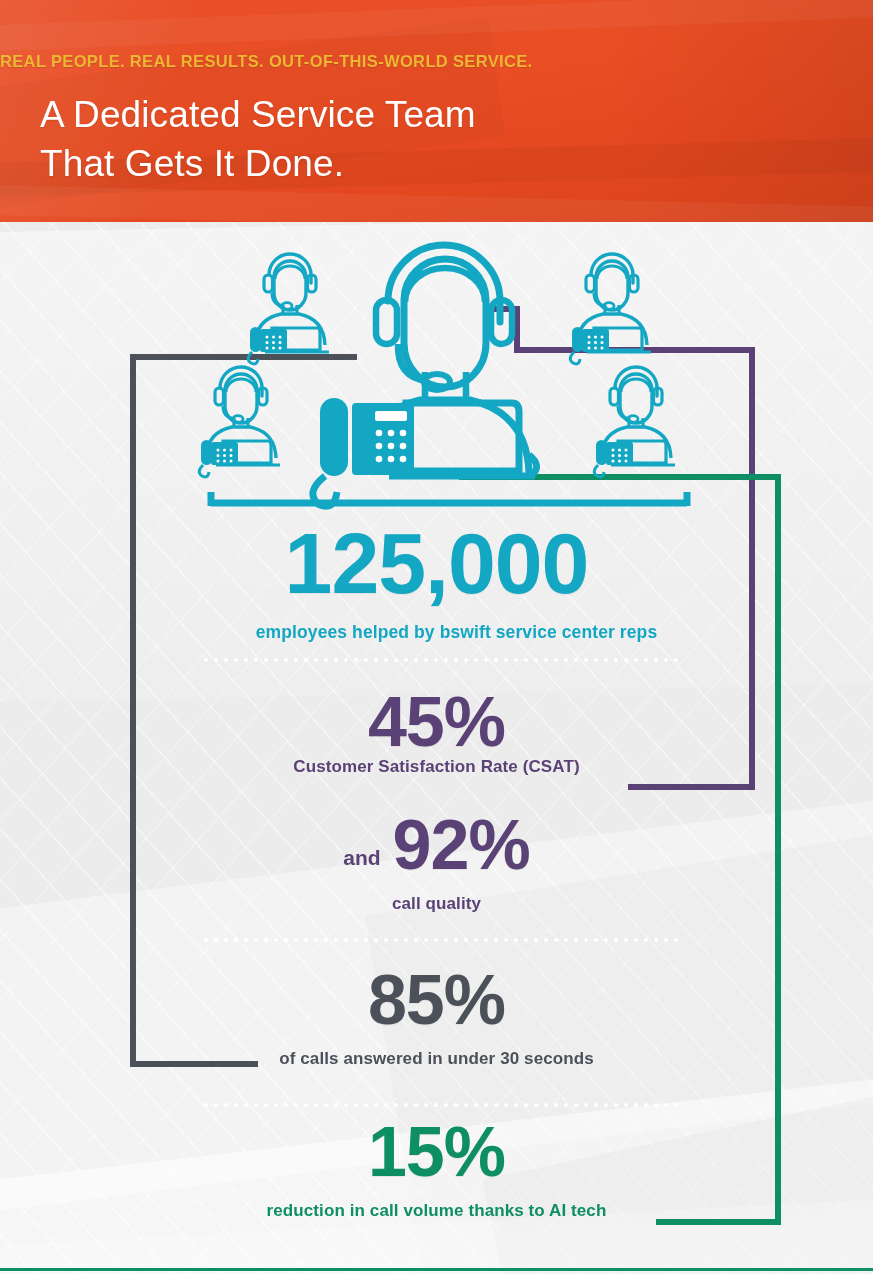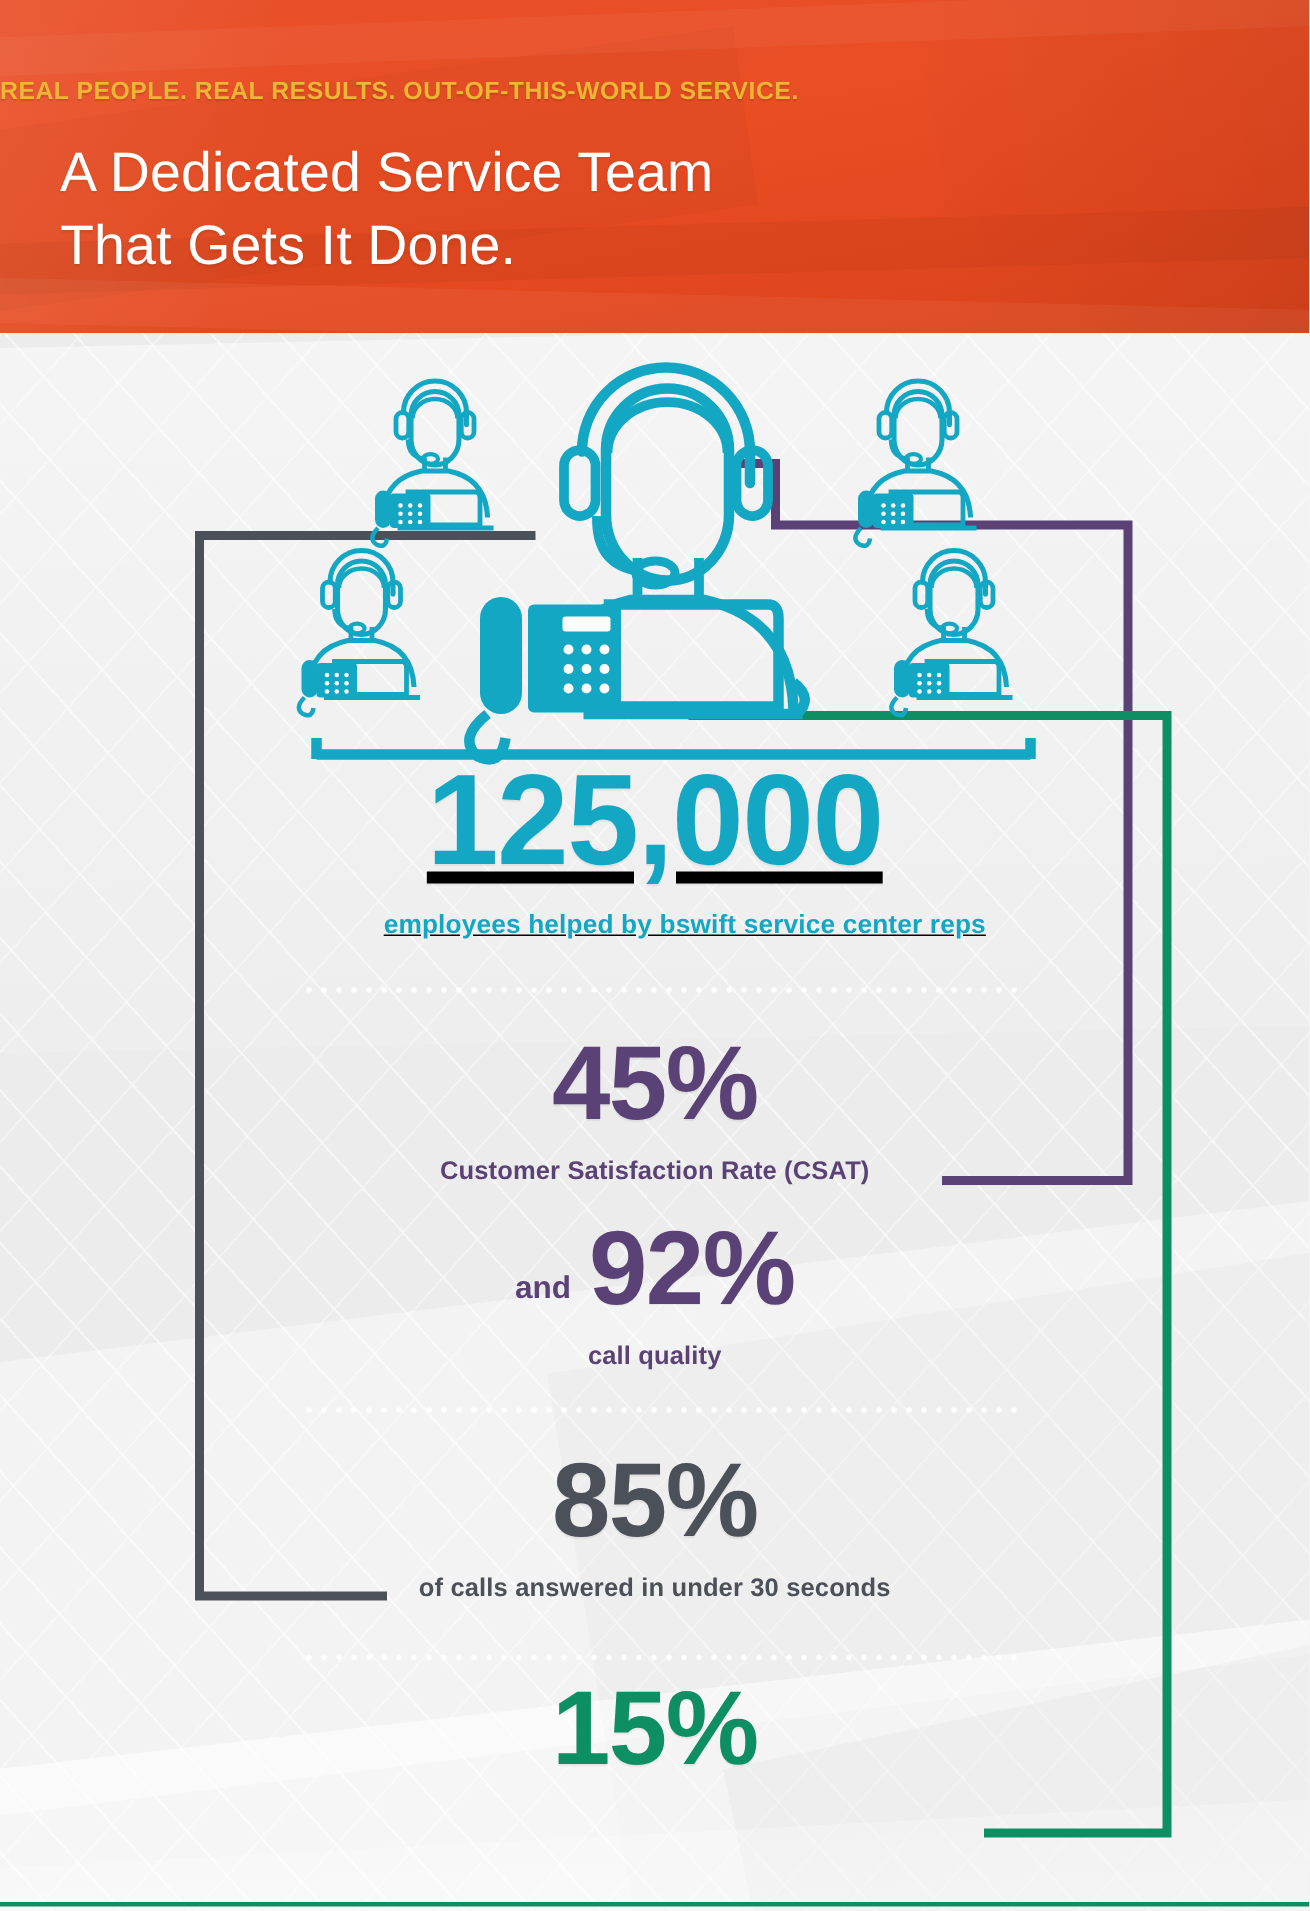--- a/index.html
+++ b/index.html
@@ -73,27 +73,27 @@
 
   
   .stats { position:absolute; left:0; top:222px; width:873px; }
   .stat { position:absolute; width:873px; text-align:center; }
   .num {
     font-weight:bold; line-height:1; letter-spacing:-1px;
     text-shadow:0 1px 1px rgba(0,0,0,.07);
   }
   .cap { font-weight:bold; letter-spacing:.1px; }
 
-  .s-125     { top:282px;text-decoration:underline; }
+  .s-125     { top:298px; }
   .s-125 .num{ font-size:86px; color:#13a7c4; }
   .s-125 .cap{ margin-top:16px; font-size:17.5px; color:#13a7c4;padding-left:40px; }
 
   .s-95      { top:465px; }
   .s-95 .num { font-size:70px; color:#5b4276; }
-  .s-95 .cap { margin-top:14px; font-size:17px; color:#5b4276; }
+  .s-95 .cap { font-size:17px; color:#5b4276; }
 
   .s-92      { top:588px; }
   .s-92 .numrow { display:flex; align-items:baseline; justify-content:center; gap:12px; }
   .s-92 .and { font-size:21px; font-weight:bold; color:#5b4276;
                position:relative; top:-4px; }
   .s-92 .num { font-size:70px; color:#5b4276; }
   .s-92 .cap { margin-top:14px; font-size:17px; color:#5b4276; }
 
   .s-85      { top:743px; }
   .s-85 .num { font-size:70px; color:#4c5058; }
@@ -288,19 +288,20 @@
       <div class="cap">call quality</div>
     </div>
 
     <div class="stat s-85">
       <div class="num">85%</div>
       <div class="cap">of calls answered in under 30 seconds</div>
     </div>
 
     <div class="stat s-15">
       <div class="num">15%</div>
+      <div class="cap">reduction in call volume thanks to AI tech</div>
     </div>
 
   </div>
 
   <div class="bottom-rule"></div>
 
 </div>
 
 </body></html>

